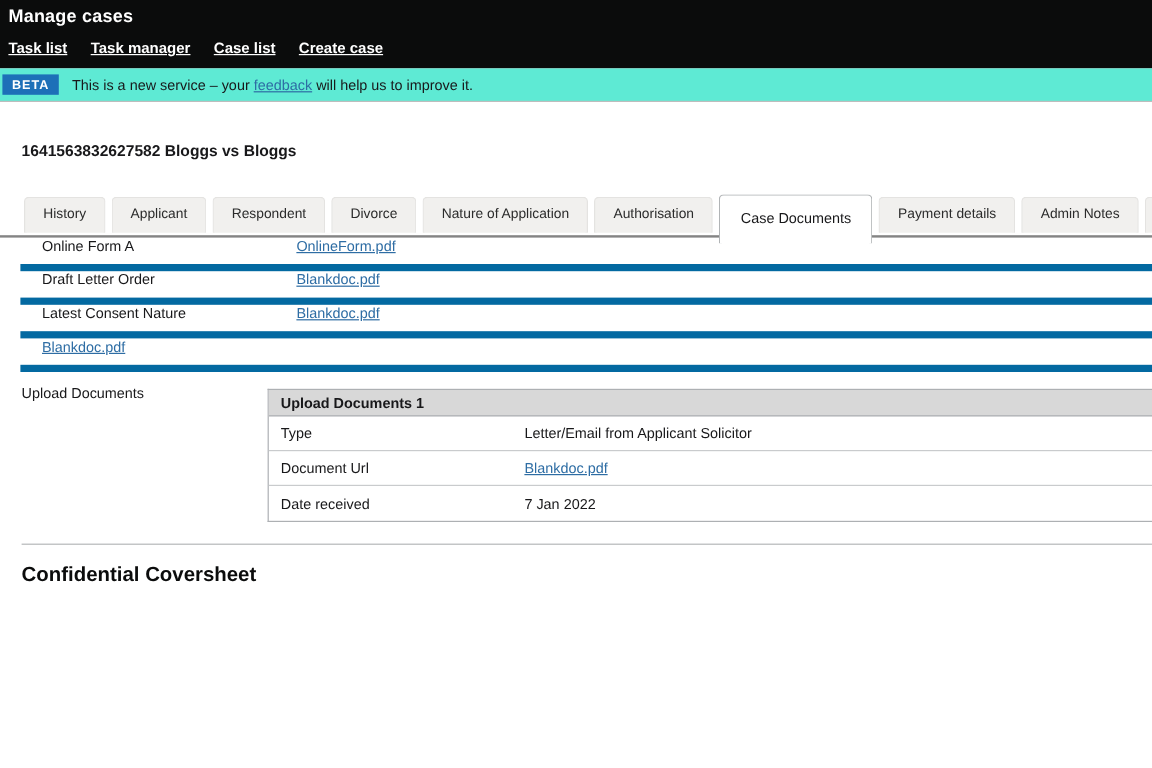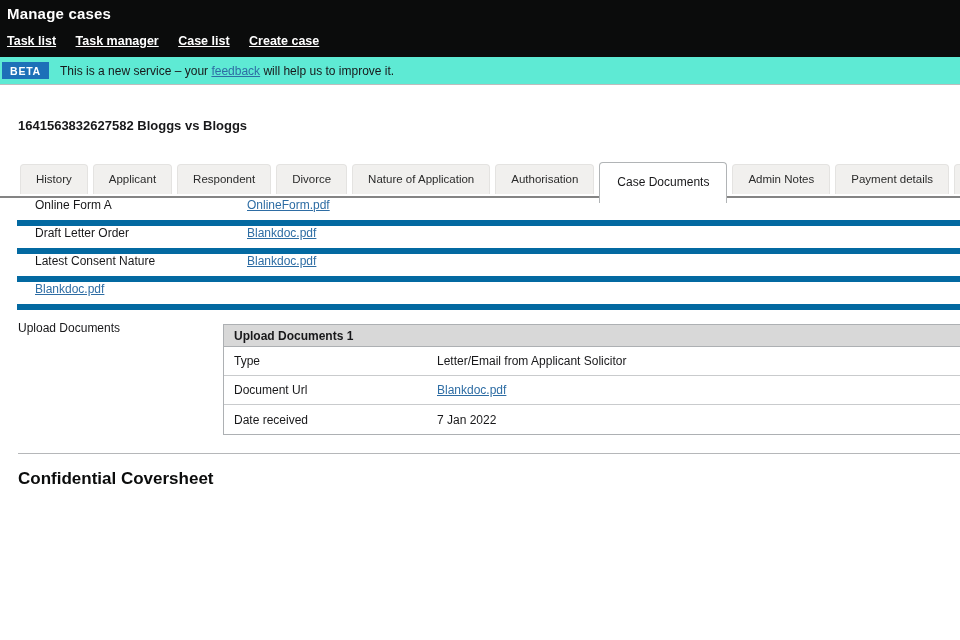--- a/index.html
+++ b/index.html
@@ -187,22 +187,22 @@
   <div class="case-title">1641563832627582 Bloggs vs Bloggs</div>
 
   <div class="tab-bar">
     <div class="tab">History</div>
     <div class="tab">Applicant</div>
     <div class="tab">Respondent</div>
     <div class="tab">Divorce</div>
     <div class="tab">Nature of Application</div>
     <div class="tab">Authorisation</div>
     <div class="tab active">Case Documents</div>
+    <div class="tab">Payment details</div>
     <div class="tab">Admin Notes</div>
-    <div class="tab">Payment details</div>
     <div class="tab">Judge</div>
   </div>
 
   <div>
     <div class="doc-row">
       <span class="row-label">Online Form A</span>
       <a class="link">OnlineForm.pdf</a>
     </div>
     <div class="doc-row">
       <span class="row-label">Draft Letter Order</span>

